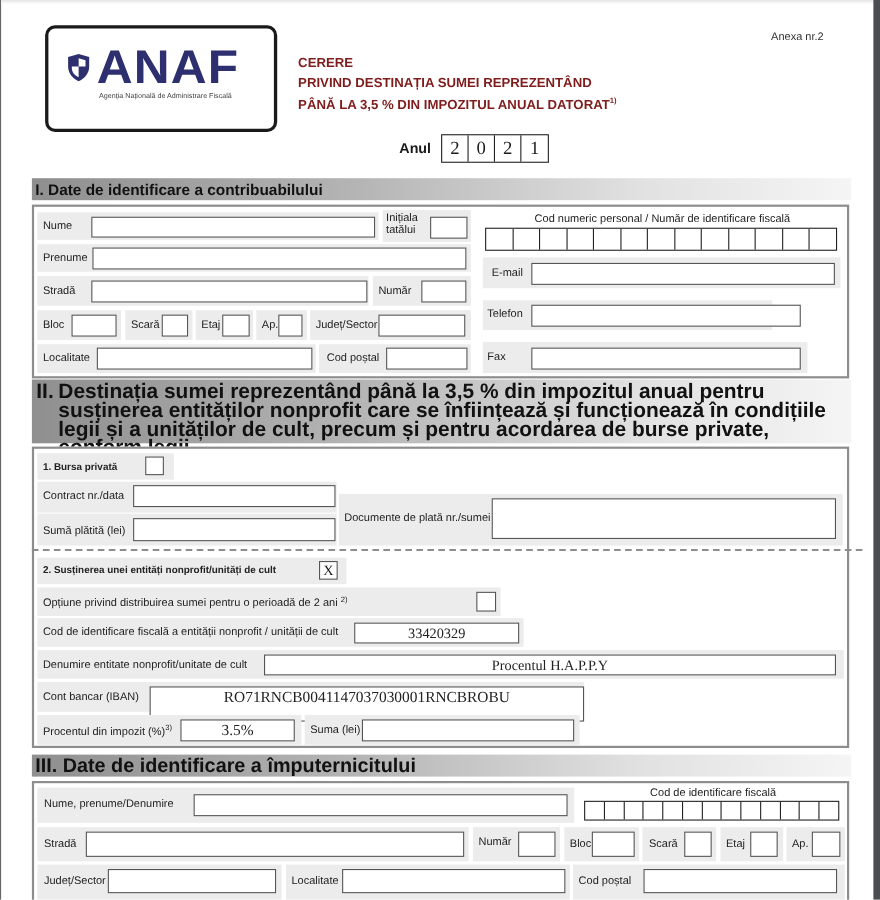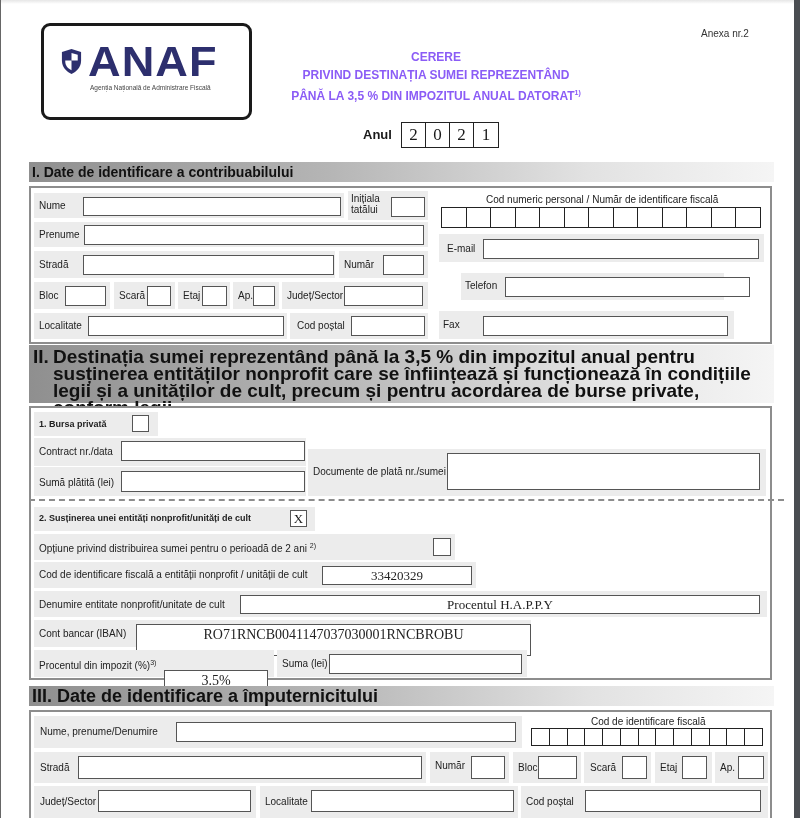--- a/index.html
+++ b/index.html
@@ -12,21 +12,21 @@
 
   .abs { position: absolute; }
 
   
   .logo-box { left: 40px; top: 23px; width: 211px; height: 97px; border: 3px solid #1a1a1a; border-radius: 9px; background: #fff; }
   .logo-shield { left: 16px; top: 22px; width: 23px; height: 27px; }
   .logo-text { left: 44px; top: 14px; font-family: "Liberation Sans", sans-serif; font-weight: bold; font-size: 43px; letter-spacing: 1px; color: #2d2f6e; line-height: 1; transform: scaleX(1.05); transform-origin: left; }
   .logo-sub { left: 46px; top: 58px; font-size: 6.5px; color: #444; white-space: nowrap; }
 
   
-  .title-block { left: 270px; top: 48px; width: 330px; text-align: center; font-weight: bold; font-size: 12px; line-height: 18px; color: #8b5cf6; }
+  .title-block { left: 270px; top: 48px; width: 330px; text-align: left; font-weight: bold; font-size: 12px; line-height: 18px; color: #7f1d1d; }
   .title-block sup { font-size: 7px; }
   .anexa { left: 700px; top: 28px; font-size: 10px; color: #333; }
   .form-number { left: 640px; top: 50px; font-size: 58px; font-weight: bold; color: #111; letter-spacing: 0px; line-height: 1; }
   .anul-label { left: 362px; top: 127px; font-weight: bold; font-size: 13px; }
   .year-boxes { left: 400px; top: 122px; display: flex; border: 1px solid #222; }
   .year-box { width: 24px; height: 24px; border-right: 1px solid #222; font-family: "Liberation Serif", serif; font-size: 17px; text-align: center; line-height: 24px; }
   .year-box:last-child { border-right: none; }
 
   
   .sec-head { left: 28px; background: linear-gradient(to right, #8f8f8f 0%, #b5b5b5 40%, #e2e2e2 75%, #f5f5f5 100%); font-weight: bold; color: #111; }
@@ -148,21 +148,21 @@
         <div style="flex:1"></div>
         <div style="flex:1"></div>
         <div style="flex:1"></div>
         <div style="flex:1"></div>
         <div style="flex:1"></div>
     </div>
     <div class="abs cell" style="left:408px;top:46px;width:325px;height:28px;">
       <span class="lbl" style="left:8px;top:9px;">E-mail</span>
       <div class="inp" style="left:44px;top:5px;width:276px;height:20px;"></div>
     </div>
-    <div class="abs cell" style="left:408px;top:85px;width:263px;height:27px;margin-left:22px;">
+    <div class="abs cell" style="left:408px;top:85px;width:263px;height:27px;">
       <span class="lbl" style="left:4px;top:7px;">Telefon</span>
       <div class="inp" style="left:44px;top:4px;width:245px;height:20px;"></div>
     </div>
     <div class="abs cell" style="left:408px;top:123px;width:295px;height:28px;">
       <span class="lbl" style="left:4px;top:8px;">Fax</span>
       <div class="inp" style="left:44px;top:5px;width:245px;height:20px;"></div>
     </div>
   </div>
 
   <div class="abs sec-head sec2">
@@ -204,21 +204,21 @@
     <div class="abs cell" style="left:3px;top:183px;width:733px;height:26px;">
       <span class="lbl" style="left:5px;top:8px;">Denumire entitate nonprofit/unitate de cult</span>
       <div class="inp" style="left:206px;top:4px;width:520px;height:19px;line-height:18px;">Procentul H.A.P.P.Y</div>
     </div>
     <div class="abs cell" style="left:3px;top:212px;width:497px;height:27px;">
       <span class="lbl" style="left:5px;top:8px;">Cont bancar (IBAN)</span>
       <div class="inp" style="left:102px;top:4px;width:395px;height:32px;line-height:19px;font-size:14px;">RO71RNCB0041147037030001RNCBROBU</div>
     </div>
     <div class="abs cell" style="left:3px;top:242px;width:240px;height:27px;">
       <span class="lbl" style="left:5px;top:9px;"><span>Procentul din impozit (%)</span><sup style="font-size:7px">3)</sup></span>
-      <div class="inp" style="left:130px;top:4px;width:104px;height:20px;line-height:19px;font-size:14px;margin-top:16px;">3.5%</div>
+      <div class="inp" style="left:130px;top:4px;width:104px;height:20px;line-height:19px;font-size:14px;">3.5%</div>
     </div>
     <div class="abs cell" style="left:246px;top:242px;width:250px;height:27px;">
       <span class="lbl" style="left:5px;top:8px;">Suma (lei)</span>
       <div class="inp" style="left:52px;top:4px;width:193px;height:20px;"></div>
     </div>
   </div>
   <div class="dash-line"></div>
 
   <div class="abs sec-head sec3">III. Date de identificare a împuternicitului</div>
   <div class="abs frame frame3">

